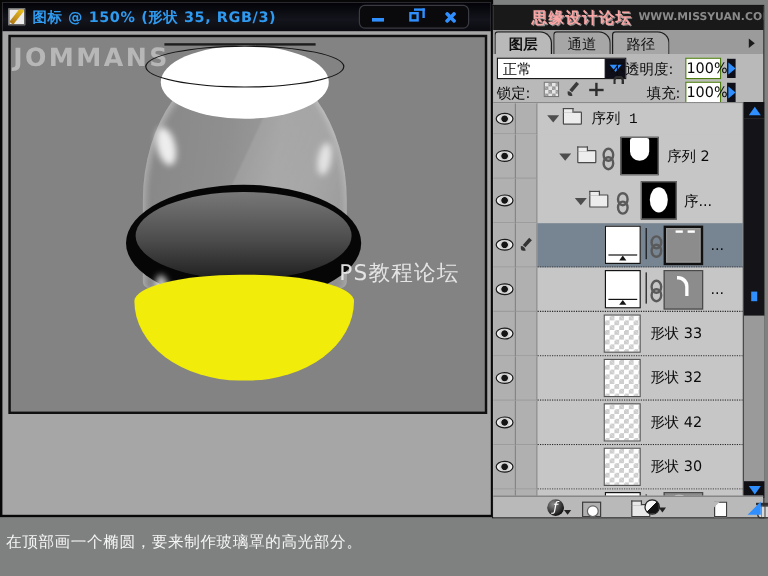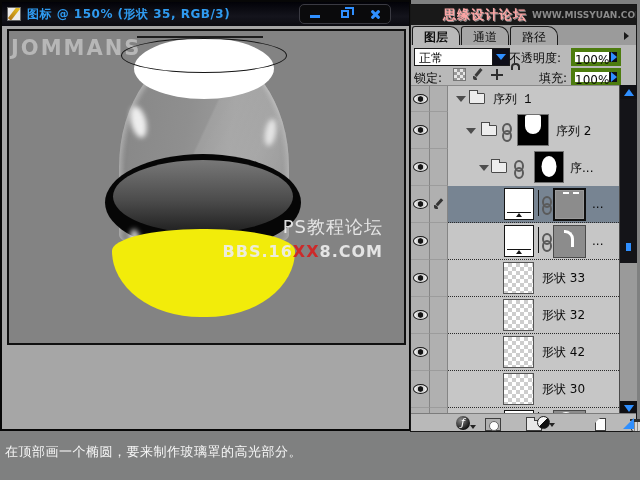--- a/index.html
+++ b/index.html
@@ -67,27 +67,27 @@
   .pwm-x::before { transform:rotate(45deg);} .pwm-x::after { transform:rotate(-45deg);}
 
   .tabs { position:absolute; left:0; top:20px; right:0; height:20px; background:#9b9b9b; display:flex; align-items:flex-end; }
   .tab { height:19px; padding:2px 11px 0; font-size:12px; color:#111; background:#a6a6a6;
          border:1px solid #1c1c1c; border-bottom:none; border-radius:3px 10px 0 0; margin-left:1px; cursor:pointer; white-space:nowrap; }
   .tab.active { background:#b9b9b9; font-weight:bold; }
   .tab-menu-arrow { position:absolute; right:7px; top:7px; width:0; height:0;
                     border-left:5px solid #1a1a1a; border-top:4px solid transparent; border-bottom:4px solid transparent; }
 
   .pctrl { position:absolute; left:0; top:40px; right:0; height:40px; background:#b9b9b9; font-size:12px; color:#0a0a0a; }
-  .dropdown { position:absolute; left:3px; top:3px; width:96px; height:18px; background:#ffffff; border:1px solid #1a1a1a; display:flex; }
+  .dropdown { position:absolute; left:3px; top:3px; width:108px; height:18px; background:#ffffff; border:1px solid #1a1a1a; display:flex; }
   .dropdown .dtext { flex:1; padding:1px 0 0 4px; font-size:12px; }
   .darkbtn { width:17px; height:100%; background:#0e0e18; border-left:1px solid #1a1a1a; display:flex; align-items:center; justify-content:center; }
   .caret-down { width:0; height:0; border-left:5px solid transparent; border-right:5px solid transparent; border-top:6px solid #2f8fff; }
   .caret-right { width:0; height:0; border-top:5px solid transparent; border-bottom:5px solid transparent; border-left:6px solid #2f8fff; }
   .plabel { position:absolute; font-size:12px; white-space:nowrap; }
-  .valbox { position:absolute; width:50px; height:18px; background:#ffffff; border:4px solid #4d7c0f; display:flex; }
+  .valbox { position:absolute; width:30px; height:18px; background:#ffffff; border:1px solid #4d7c0f; display:flex; }
   .valbox .vtext { flex:1; text-align:center; padding-top:1px; font-size:12px; }
   .valbox .darkbtn { width:14px; }
   .lockrow-ico { position:absolute; top:23px; cursor:pointer; }
   .ico-checker { width:13px; height:13px; border:1px solid #777;
       background-image:linear-gradient(45deg,#9a9a9a 25%,transparent 25%,transparent 75%,#9a9a9a 75%),
                        linear-gradient(45deg,#9a9a9a 25%,transparent 25%,transparent 75%,#9a9a9a 75%);
       background-color:#e6e6e6; background-size:6px 6px; background-position:0 0,3px 3px; }
   .ico-brush { position:relative; width:13px; height:13px; }
   .ico-brush::before { content:""; position:absolute; left:5px; top:0; width:3px; height:9px; background:#3a3a3a; transform:rotate(40deg); }
   .ico-brush::after { content:""; position:absolute; left:1px; top:8px; width:4px; height:4px; background:#3a3a3a; border-radius:0 4px 0 2px; }
@@ -201,21 +201,20 @@
         <div class="hl hl-left"></div>
         <div class="hl hl-right"></div>
         <div class="socket"></div>
         <div class="interior"></div>
         <div class="hl hl-lower"></div>
         <div class="yellow"></div>
         <div class="whitecap"></div>
         <div class="path-ellipse"></div>
         <div class="wm-ps">
           <div class="l1">PS教程论坛</div>
-          <div class="l2"><span>BBS.16</span><span class="red">XX</span><span>8.COM</span></div>
         </div>
       </div>
     </div>
   </div>
 
   <div class="panel">
     <div class="pwm">
       <span class="pwm-title">思缘设计论坛</span>
       <span class="pwm-url">www.missyuan.com</span>
 

